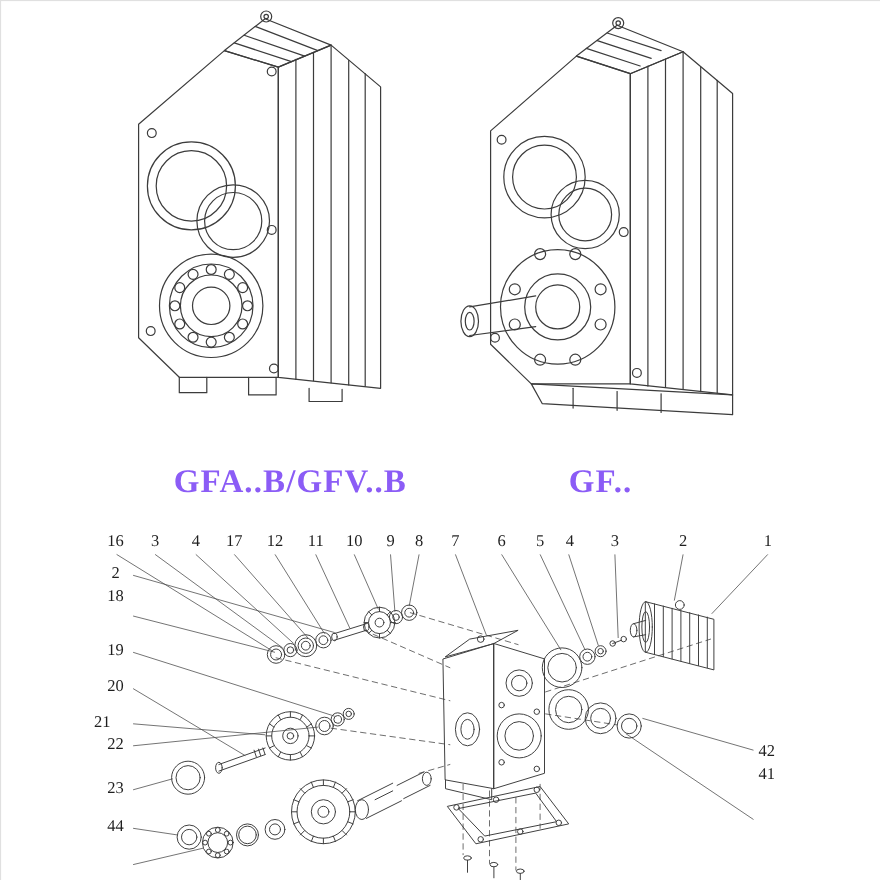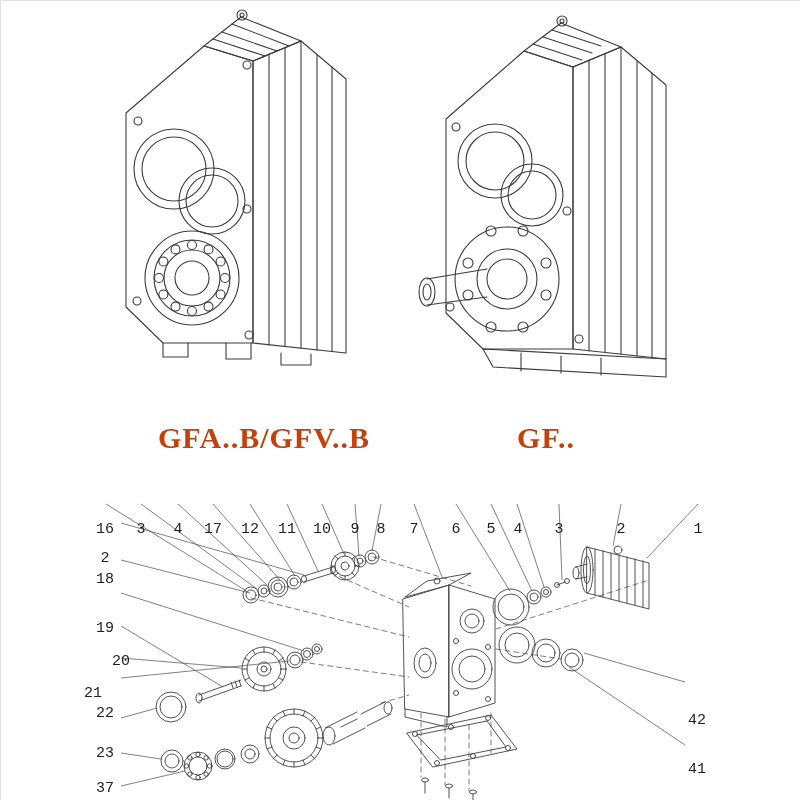--- a/index.html
+++ b/index.html
@@ -13,31 +13,30 @@
     font-family:"Liberation Serif", serif;
   }
   svg{position:absolute;left:0;top:0;}
   .model-label{
     position:absolute;
     transform:translate(-50%,-50%);
     font-family:"Liberation Serif", serif;
     font-weight:700;
     font-size:30px;
     letter-spacing:1px;
-    color:#c2410c;
+    color:#8b5cf6;
     white-space:nowrap;
   }
   .callout{
     position:absolute;
     transform:translate(-50%,-50%);
-    font-family:Liberation Mono, monospace;
+    font-family:Liberation Serif, serif;
     font-size:15px;
     font-weight:400;
     color:#1f1f1f;
-    margin-top:36px;
   }
 </style>
 </head>
 <body>
 
 <div class="page">
 
   <svg width="800" height="800" viewBox="0 0 800 800">
 
     <g stroke="#3c3c3c" stroke-width="1.1" fill="none" stroke-linejoin="round" stroke-linecap="round">
@@ -389,23 +388,23 @@
   <span class="callout" style="left:455px; top:492px">6</span>
   <span class="callout" style="left:490px; top:492px">5</span>
   <span class="callout" style="left:517px; top:492px">4</span>
   <span class="callout" style="left:558px; top:492px">3</span>
   <span class="callout" style="left:620px; top:492px">2</span>
   <span class="callout" style="left:697px; top:492px">1</span>
 
   <span class="callout" style="left:104px; top:521px">2</span>
   <span class="callout" style="left:104px; top:542px">18</span>
   <span class="callout" style="left:104px; top:591px">19</span>
-  <span class="callout" style="left:120px; top:624px">20</span>
+  <span class="callout" style="left:104px; top:624px">20</span>
   <span class="callout" style="left:92px; top:656px">21</span>
   <span class="callout" style="left:104px; top:676px">22</span>
   <span class="callout" style="left:104px; top:716px">23</span>
-  <span class="callout" style="left:104px; top:751px">37</span>
+  <span class="callout" style="left:104px; top:751px">44</span>
   <span class="callout" style="left:104px; top:808px">25</span>
 
   <span class="callout" style="left:696px; top:683px">42</span>
-  <span class="callout" style="left:696px; top:732px">41</span>
+  <span class="callout" style="left:696px; top:704px">41</span>
 
 </div>
 
 </body></html>

